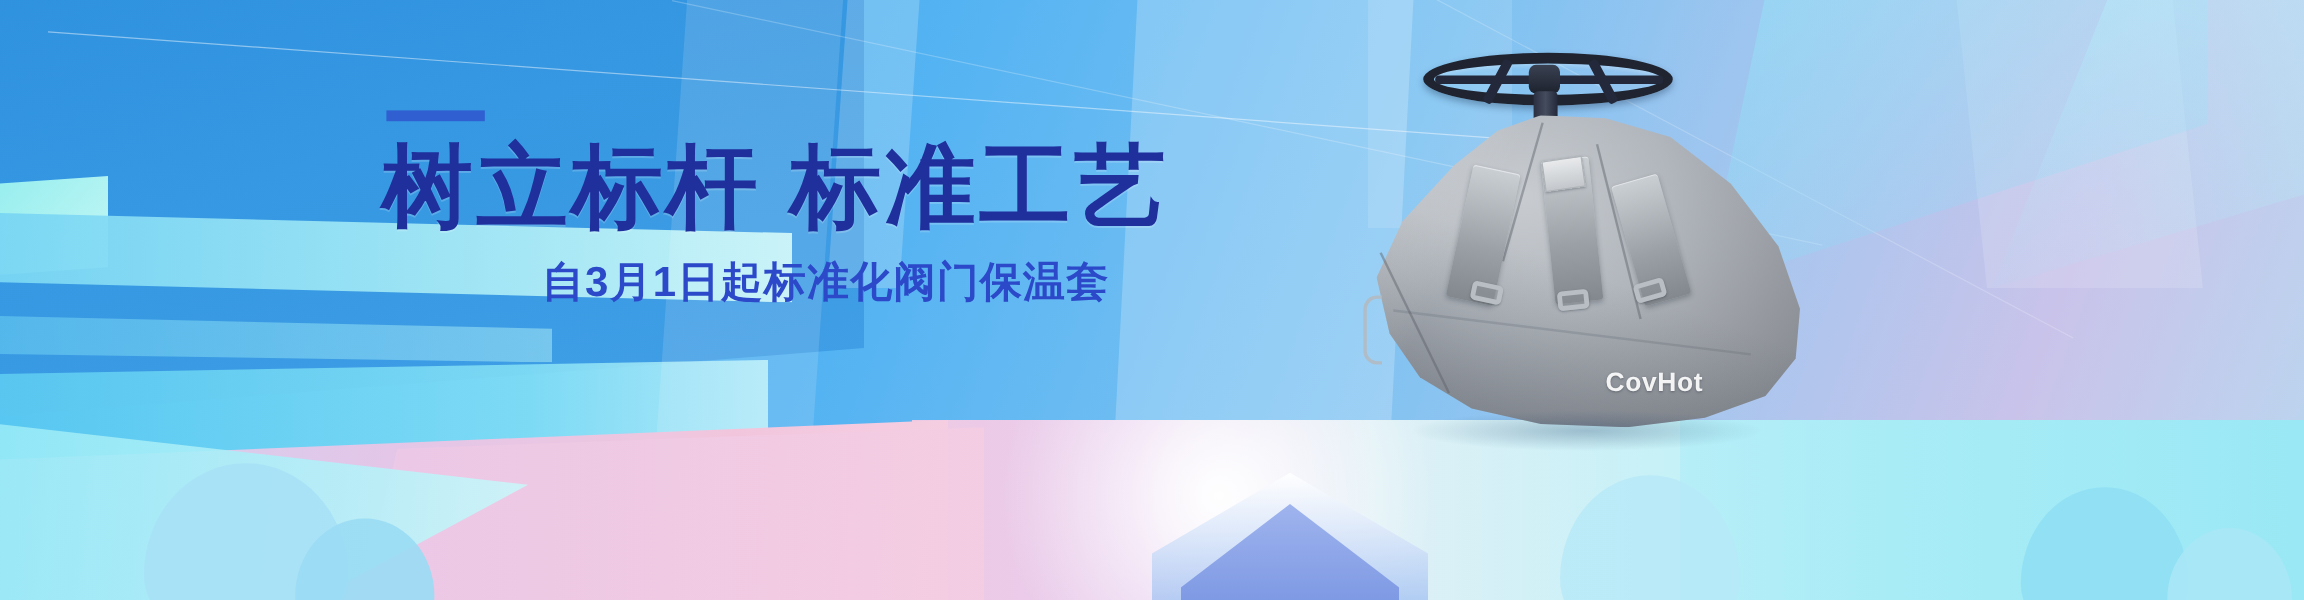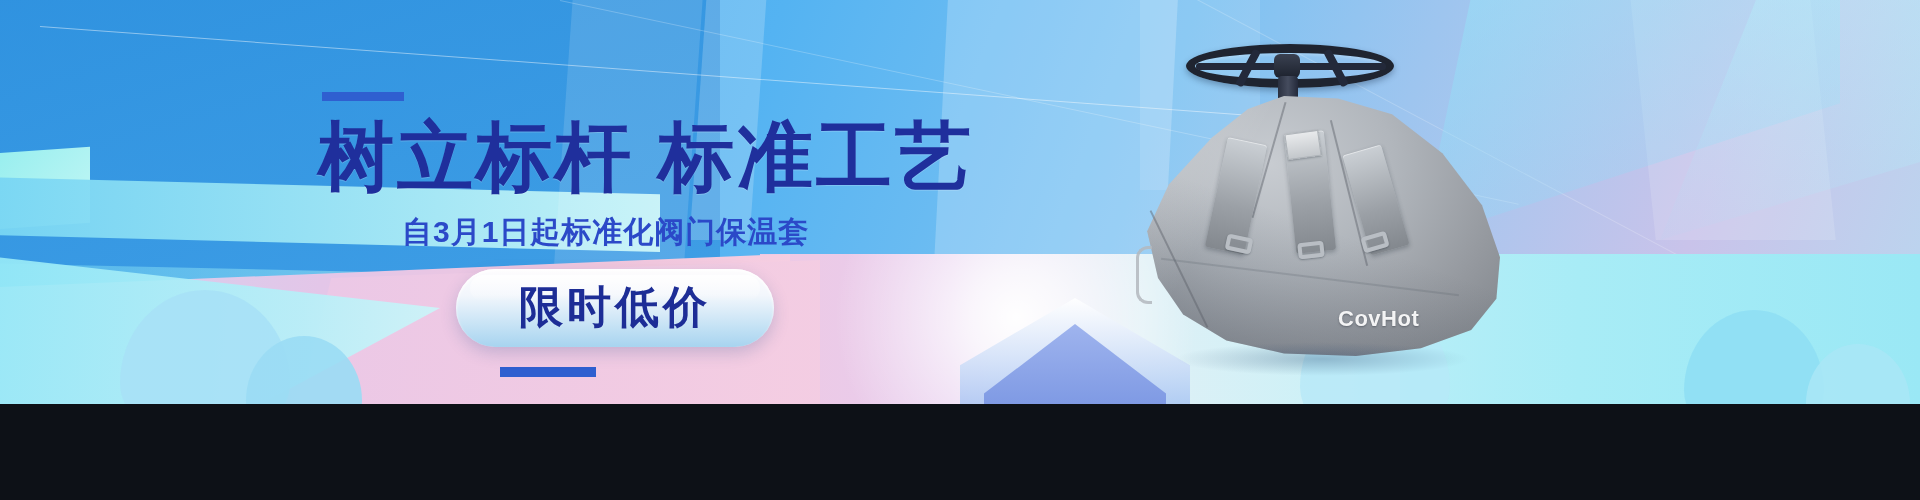--- a/index.html
+++ b/index.html
@@ -1,23 +1,24 @@
 <!DOCTYPE html>
 <html><head>
 <meta charset="utf-8">
 <style>
   * { margin:0; padding:0; box-sizing:border-box; }
   html,body { background:#0d1117; }
   body { font-family:"Liberation Sans","DejaVu Sans",sans-serif; }
 
   #banner {
     position:relative;
-    width:1920px; height:404px;
+    width:1920px; height:500px;
     overflow:hidden;
     background:linear-gradient(110deg,#2f9ae8 0%,#3fa7ee 18%,#54b3f2 38%,#7cc2f2 58%,#a9c6ee 74%,#c9c3ea 86%,#b9d7ef 100%);
+    text-align:center;
   }
 
   
   .bg-layer { position:absolute; inset:0; overflow:hidden; }
 
   
   .wedge-dark {
     position:absolute; left:-40px; top:-120px;
     width:760px; height:440px;
     background:linear-gradient(180deg,#2d8fdd 0%,#3b9ae3 100%);
@@ -165,21 +166,21 @@
     line-height:1.06;
     font-weight:bold;
     color:#1f2f9c;
     letter-spacing:3px;
     white-space:nowrap;
     text-shadow:0 1px 0 rgba(255,255,255,.18);
   }
   .subline {
     margin-top:14px;
     margin-left:84px;
-    font-size:30px;
+    font-size:35px;
     font-weight:bold;
     color:#2b49c8;
     letter-spacing:1px;
     white-space:nowrap;
   }
 
   
   .cta-wrap { position:relative; margin-top:16px; margin-left:138px; }
   .cta {
     position:relative;
@@ -367,26 +368,20 @@
     </div>
   </div>
 
   <div class="copy">
     <div class="tick"></div>
 
     <div class="headline">树立标杆 标准工艺</div>
 
     <div class="subline">自3月1日起标准化阀门保温套</div>
 
-    <div class="cta-wrap">
-      <div class="cta">
-        <span class="cta-label">限时低价</span>
-      </div>
-      <div class="underbar"></div>
-    </div>
   </div>
 
   <div class="product">
 
     <div class="wheel">
       <div class="wheel-rim"></div>
       <div class="wheel-spoke ws1"></div>
       <div class="wheel-spoke ws2"></div>
       <div class="wheel-spoke ws3"></div>
       <div class="wheel-hub"></div>

